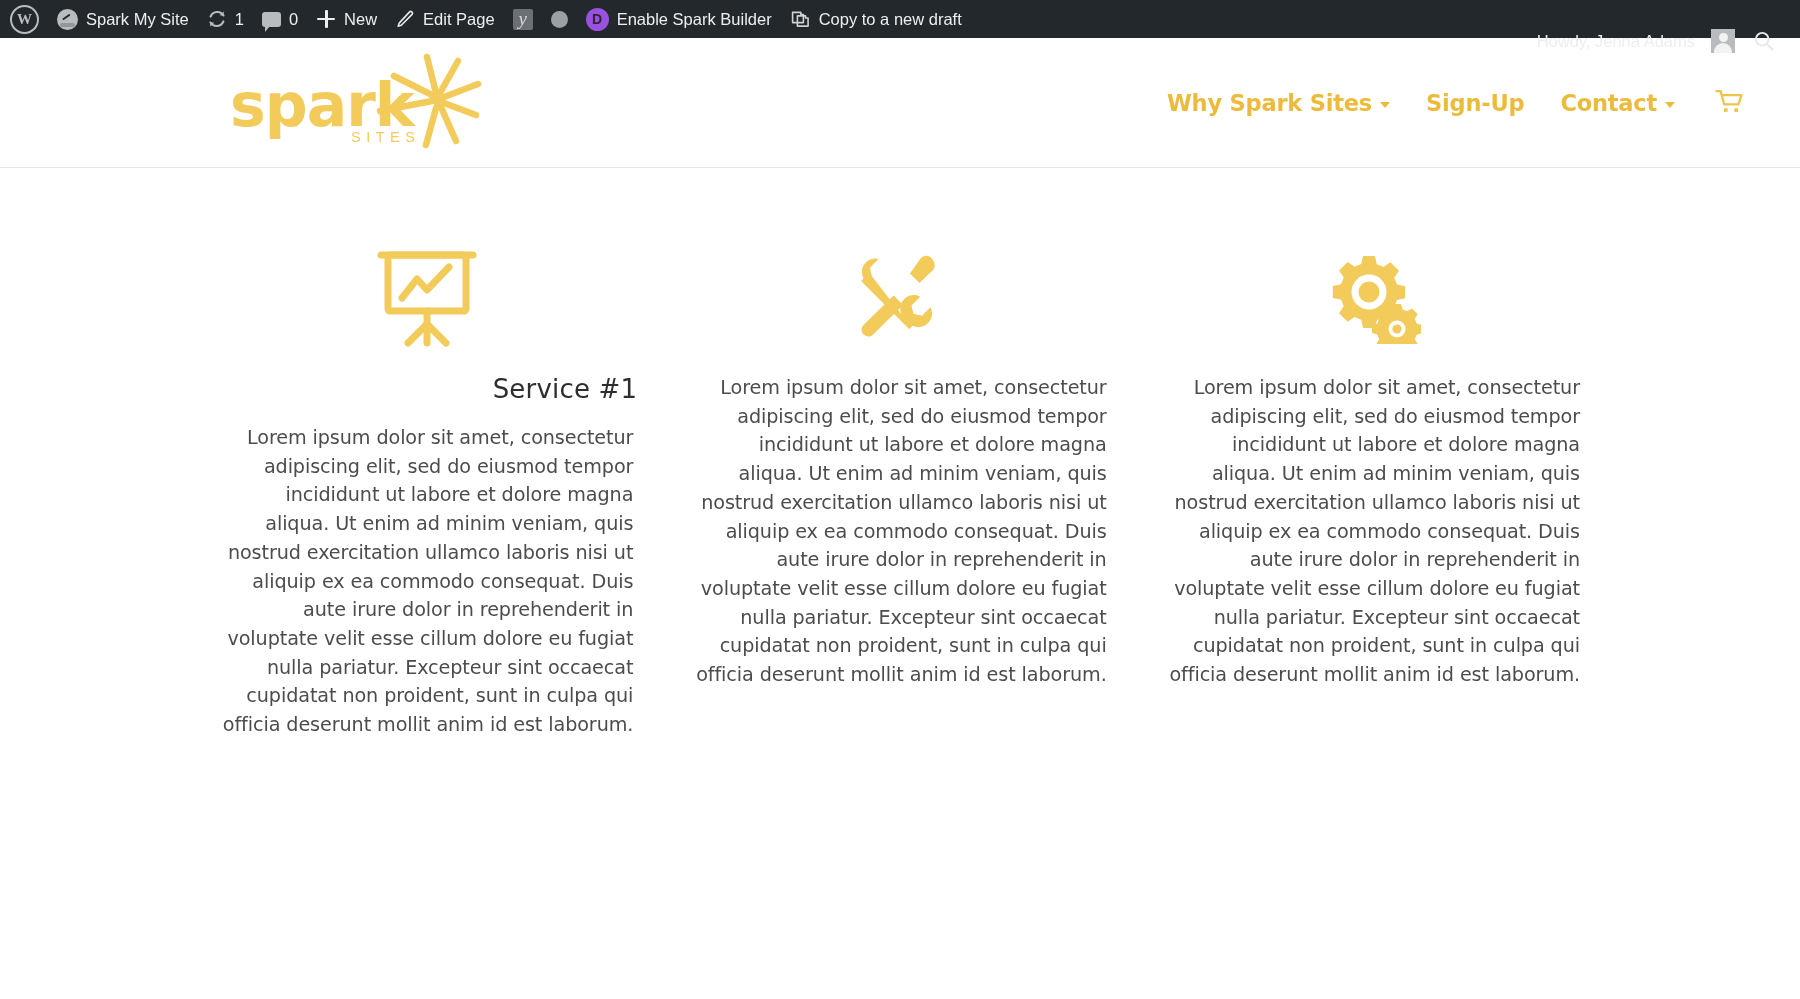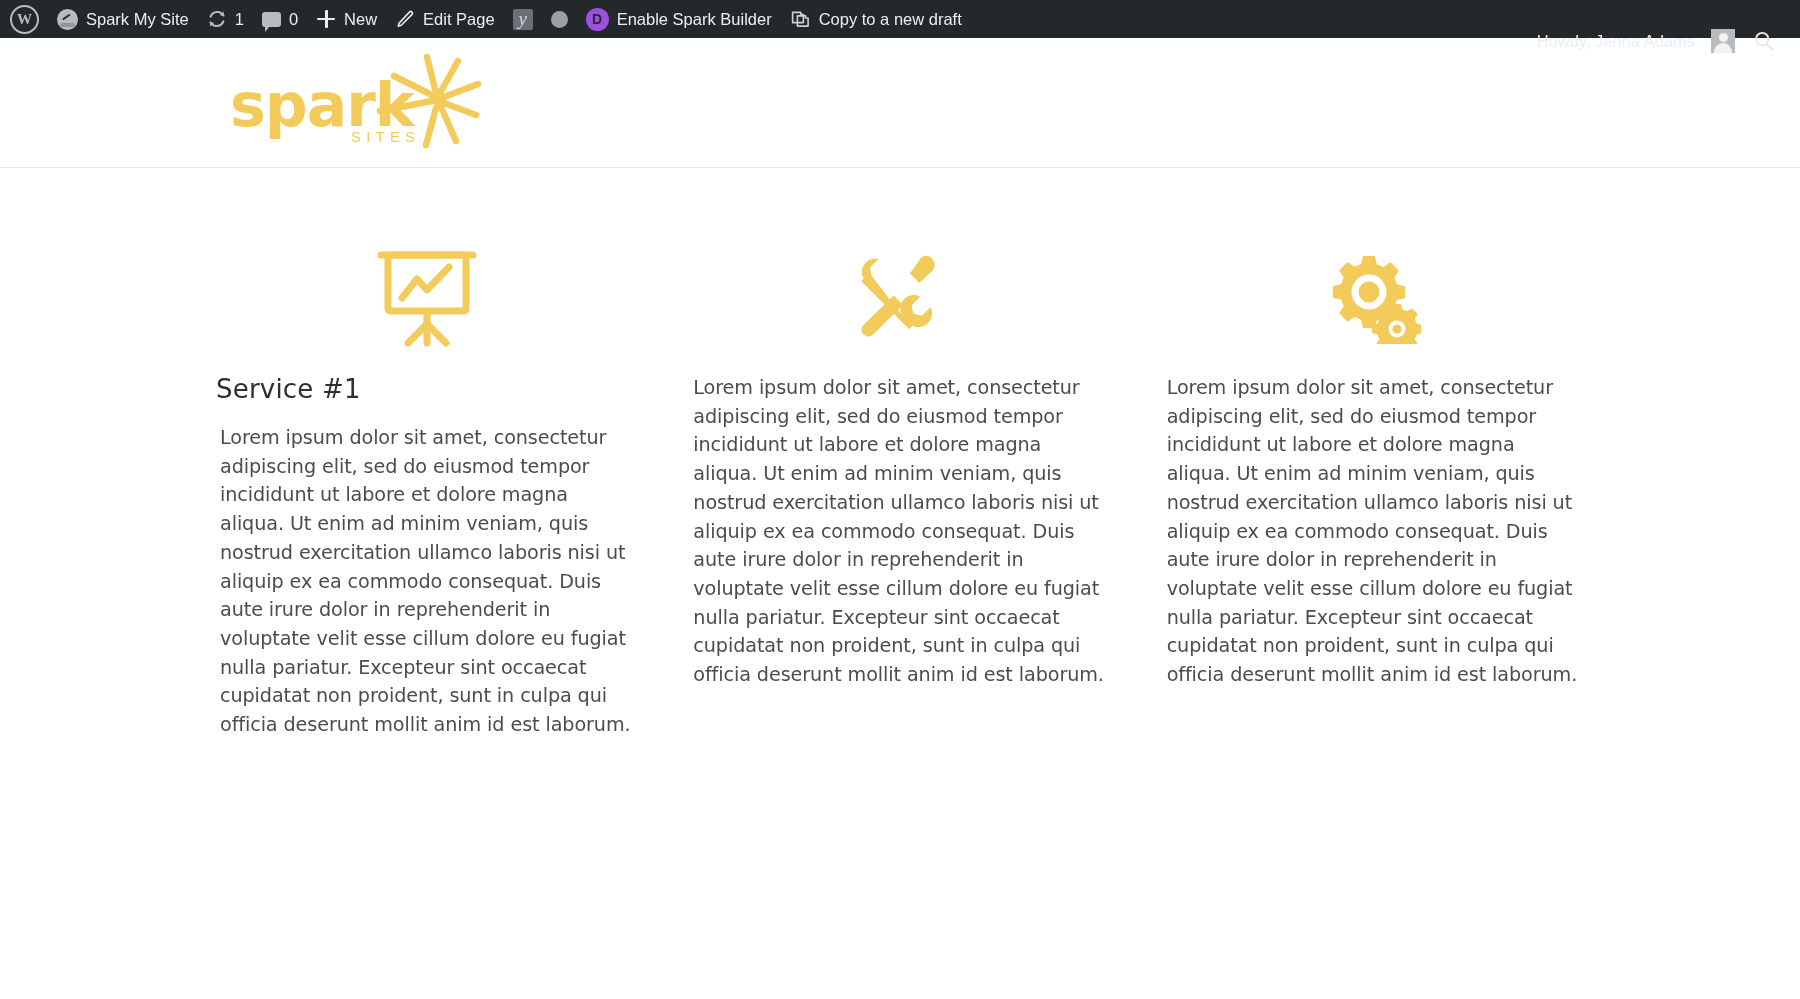--- a/index.html
+++ b/index.html
@@ -272,21 +272,21 @@
   .services {
     display: flex;
     padding: 72px 190px 0 190px;
     box-sizing: border-box;
     gap: 0;
   }
   .service-col {
     flex: 1 1 0;
     padding: 0 26px;
     box-sizing: border-box;
-    text-align: left;
+    text-align: right;
   }
   .service-icon {
     height: 112px;
     display: flex;
     align-items: center;
     justify-content: center;
     margin-bottom: 22px;
   }
   .service-title {
     font-family: "DejaVu Sans", sans-serif;
@@ -421,20 +421,40 @@
         <line x1="70" y1="44" x2="88" y2="12"></line>
         <line x1="74" y1="48" x2="108" y2="35"></line>
         <line x1="74" y1="54" x2="106" y2="66"></line>
         <line x1="71" y1="58" x2="86" y2="92"></line>
         <line x1="66" y1="59" x2="56" y2="96"></line>
       </g>
       <circle cx="68" cy="52" r="5.2" fill="#f3cb5b"></circle>
     </svg>
   </a>
 
+  <nav class="main-nav">
+    <a class="nav-item">
+      <span>Why Spark Sites</span>
+      <span class="chevron"></span>
+    </a>
+    <a class="nav-item">
+      <span>Sign-Up</span>
+    </a>
+    <a class="nav-item">
+      <span>Contact</span>
+      <span class="chevron"></span>
+    </a>
+    <a class="nav-item cart-item">
+      <svg width="30" height="27" viewBox="0 0 30 27" fill="none">
+        <path d="M1.5 2.2h4.2l3.4 13.1h14.3l3.1-9.1H7.3" stroke="#f0c44a" stroke-width="2.3" stroke-linecap="round" stroke-linejoin="round"></path>
+        <rect x="9.0" y="19.3" width="3.6" height="3.6" fill="#f0c44a"></rect>
+        <rect x="19.3" y="19.3" width="3.6" height="3.6" fill="#f0c44a"></rect>
+      </svg>
+    </a>
+  </nav>
 </header>
 
 <main class="services">
 
   <div class="service-col">
     <div class="service-icon">
       <svg width="100" height="104" viewBox="0 0 100 104" fill="none">
         <rect x="11" y="11" width="78" height="56" rx="2" stroke="#f3cb5b" stroke-width="7"></rect>
         <line x1="4" y1="11" x2="96" y2="11" stroke="#f3cb5b" stroke-width="7" stroke-linecap="round"></line>
         <polyline points="25,54 40,35 50,46 72,23" stroke="#f3cb5b" stroke-width="7" stroke-linecap="round" stroke-linejoin="round"></polyline>

